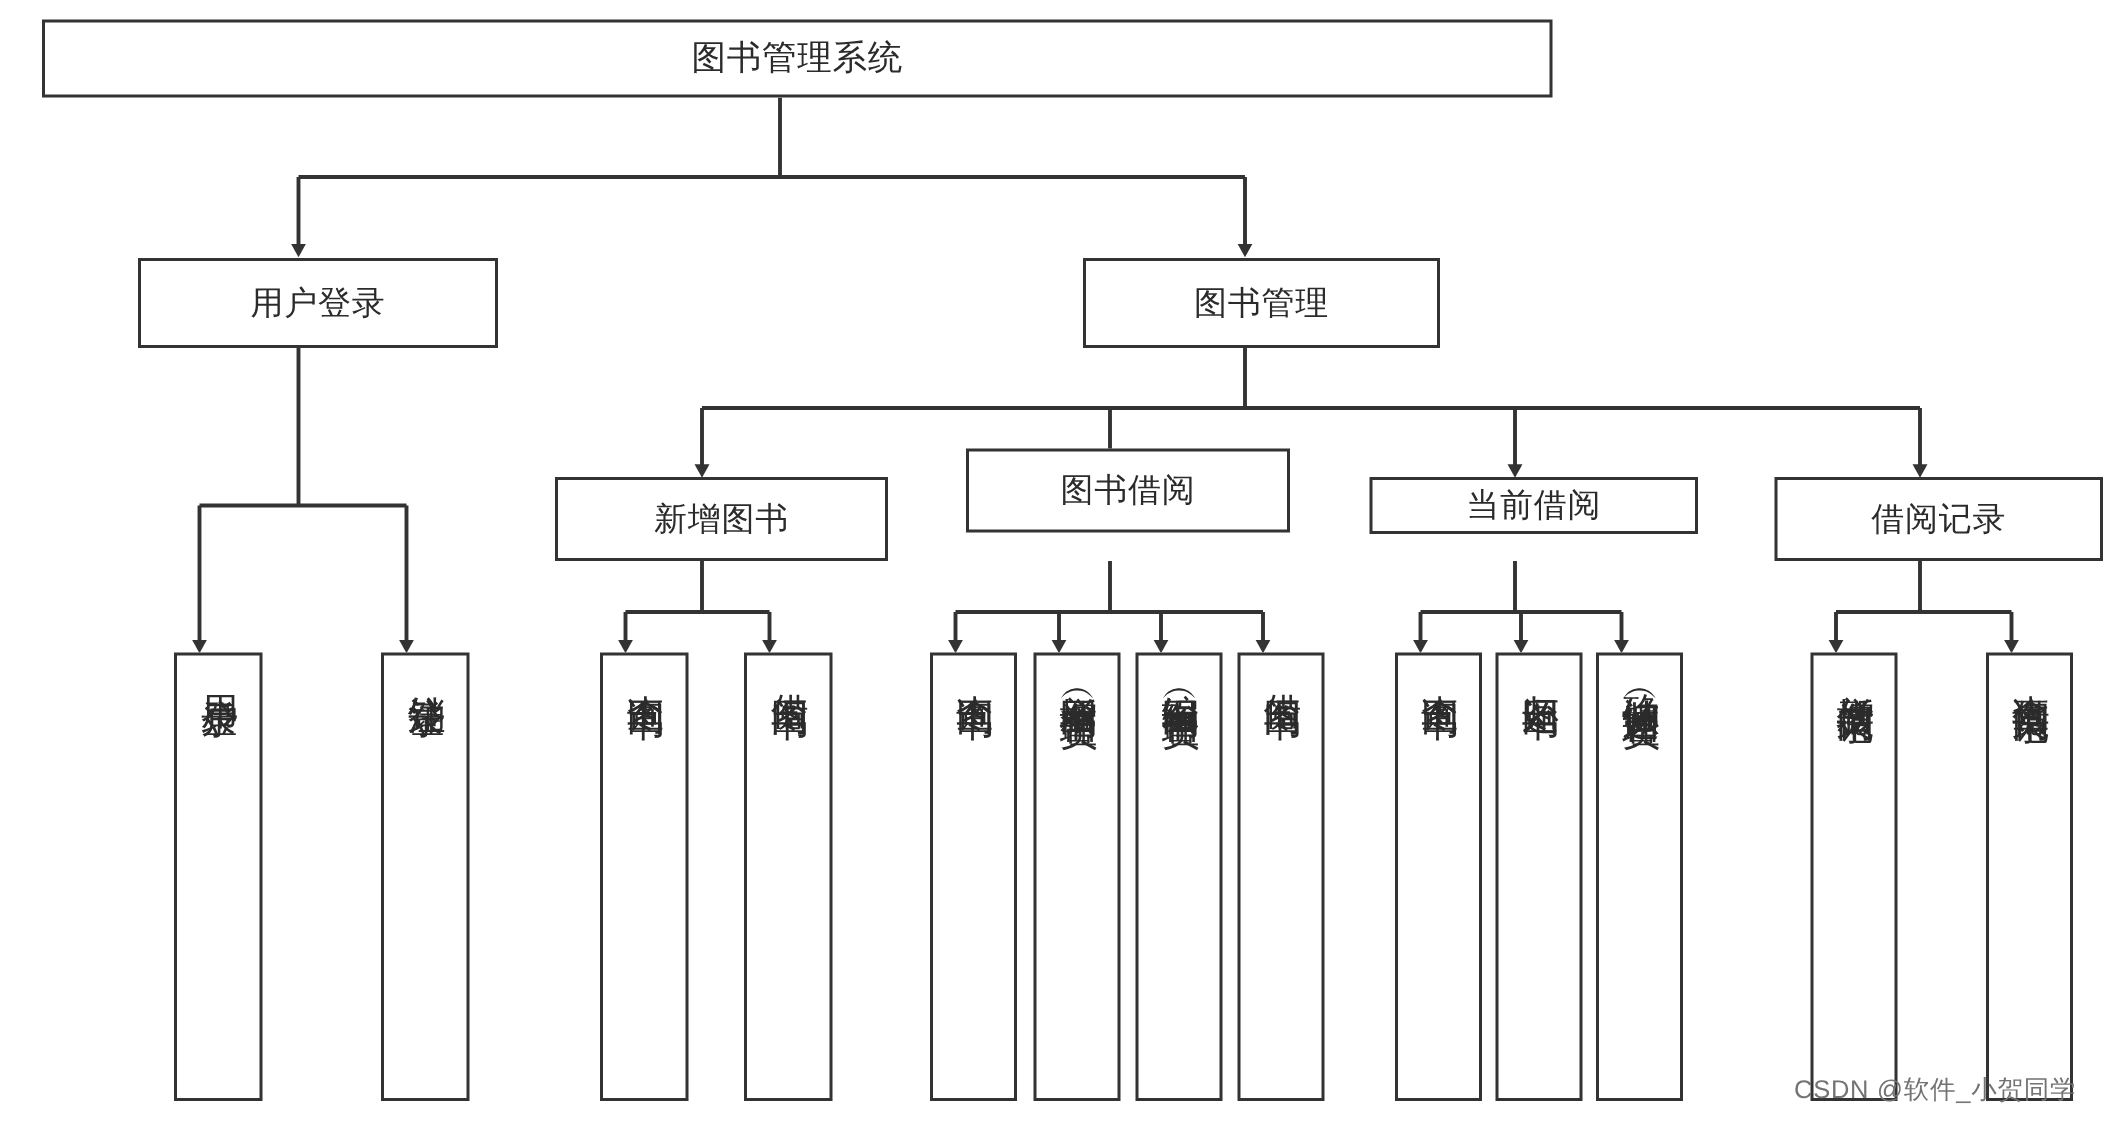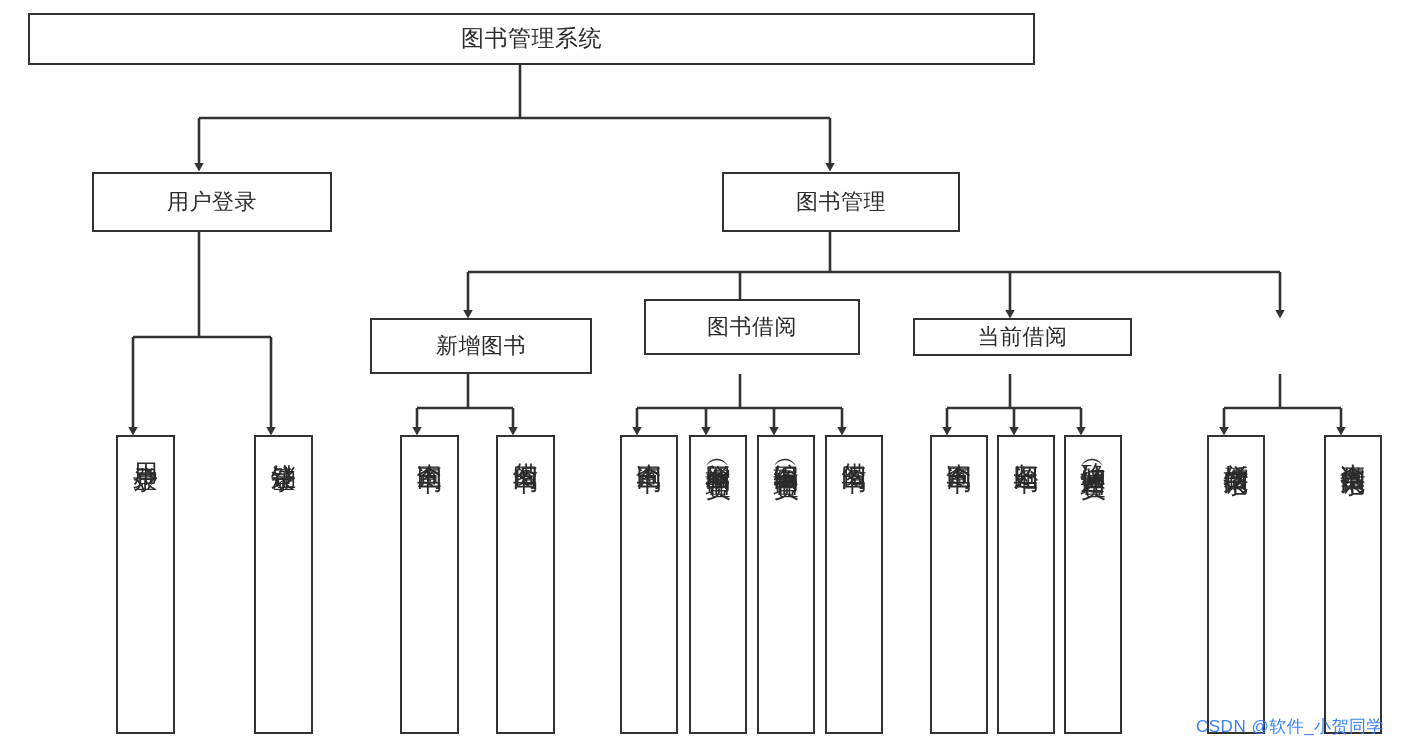--- a/index.html
+++ b/index.html
@@ -59,21 +59,21 @@
   .node.vert .lbl {
     writing-mode: vertical-rl;
     text-orientation: upright;
     font-size: 25px;
     line-height: 1.0;
     letter-spacing: 2px;
     white-space: nowrap;
   }
   .watermark {
     position: absolute;
-    color: #3b82f6;
+    color: #737373;
     font-size: 17px;
     letter-spacing: 0.5px;
     white-space: nowrap;
     user-select: none;
   }
 </style>
 </head>
 <body>
 
 <div id="canvas">
@@ -141,20 +141,23 @@
 
   <div class="node horiz" style="left:358px; top:318px; width:222px; height:56px;">
     <span class="lbl">新增图书</span>
   </div>
   <div class="node horiz" style="left:632px; top:299px; width:216px; height:56px;">
     <span class="lbl">图书借阅</span>
   </div>
   <div class="node horiz" style="left:901px; top:318px; width:219px; height:38px;">
     <span class="lbl">当前借阅</span>
   </div>
+  <div class="node horiz" style="left:1171px; top:318px; width:219px; height:56px;">
+    <span class="lbl">借阅记录</span>
+  </div>
 
   <div class="node vert" style="left:104px; top:435px; width:59px; height:299px;">
     <span class="lbl">用户登录</span>
   </div>
   <div class="node vert" style="left:242px; top:435px; width:59px; height:299px;">
     <span class="lbl">注销登录</span>
   </div>
 
   <div class="node vert" style="left:388px; top:435px; width:59px; height:299px;">
     <span class="lbl">查询图书</span>

